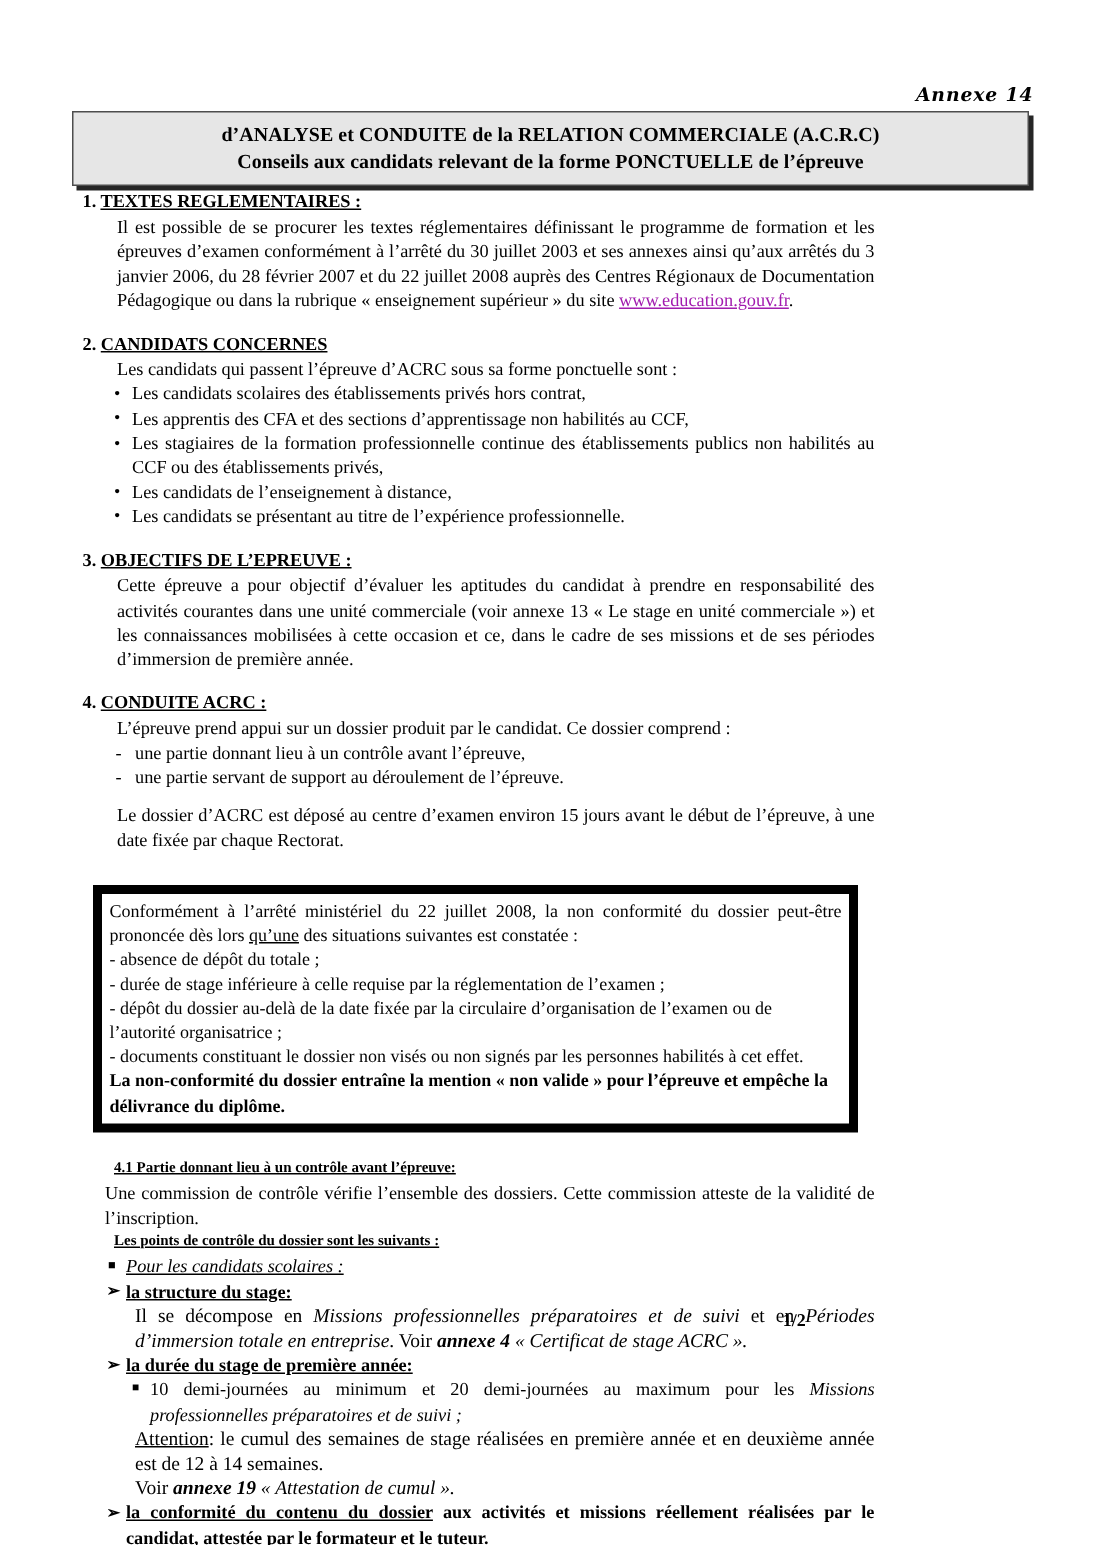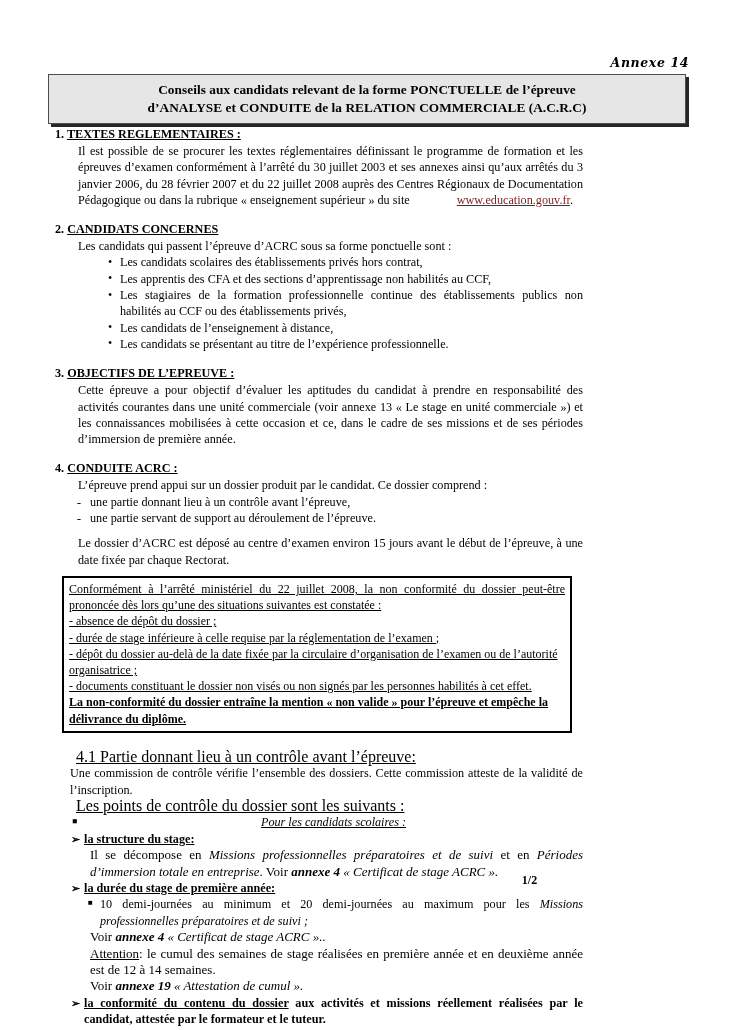--- a/index.html
+++ b/index.html
@@ -88,21 +88,21 @@
 
   ul.dots {
     list-style: none;
     margin: 0 43px 0 0;
     padding: 0;
   }
   ul.dots > li {
     position: relative;
     font-size: 12.2px;
     line-height: 16.3px;
-    margin: 0 0 0 120px;
+    margin: 0 0 0 88px;
     text-align: justify;
     padding-left: 0;
   }
   ul.dots > li::before {
     content: "\2022";
     position: absolute;
     left: -12px;
     top: -0.5px;
     font-size: 12px;
   }
@@ -121,39 +121,38 @@
   ul.dashes > li::before {
     content: "-";
     position: absolute;
     left: -13px;
     top: 0;
   }
 
   
   .conf-box {
     position: relative;
-    margin: 8px 54px 0 62px;
-    border: 2px solid #000000;
+    margin: 22px 54px 0 62px;
+    border: 6px solid #000000;
     padding: 3px 5px 4px 5px;
-    text-decoration: underline;
   }
   .conf-box p {
     margin: 0;
     font-size: 12.0px;
     line-height: 16.2px;
     text-align: left;
   }
   .conf-box p.just { text-align: justify; }
   .conf-box p.bold { font-weight: bold; }
   .u { text-decoration: underline; }
 
   
   .sub-head {
-    font-weight: normal;
-    font-size: 16px;
+    font-weight: bold;
+    font-size: 10px;
     line-height: 16.5px;
     margin: 0 43px 0 76px;
     text-decoration: underline;
   }
   p.body4 {
     font-size: 12.2px;
     line-height: 16.3px;
     margin: 0 43px 0 70px;
     text-align: justify;
   }
@@ -163,21 +162,20 @@
     margin: 0 43px 0 0;
     padding: 0;
   }
   ul.squares > li {
     position: relative;
     font-size: 12.2px;
     line-height: 16.4px;
     margin: 0 0 0 84px;
     font-style: italic;
     text-decoration: underline;
-    text-align: center;
   }
   ul.squares > li::before {
     content: "\25A0";
     position: absolute;
     left: -12px;
     top: -1px;
     font-size: 8.5px;
     font-style: normal;
     text-decoration: none;
   }
@@ -227,22 +225,21 @@
     font-size: 13px;
     line-height: 16.4px;
     margin: 0 43px 0 90px;
     text-align: justify;
   }
 
   i { font-style: italic; }
   .bi { font-weight: bold; font-style: italic; }
 
   a.link {
-    color: #7f1d1d;
-    margin-left: 44px;
+    color: #a21caf;
   }
 
   .page-num {
     position: absolute;
     left: 0;
     top: 873px;
     width: 729px;
     text-align: center;
     padding-left: 330px;
     box-sizing: border-box;
@@ -252,22 +249,22 @@
 </style>
 </head>
 <body>
 
 <div class="page">
 
   <div class="annexe-label">Annexe 14</div>
 
   <div class="title-banner-wrap">
     <div class="title-banner">
+      <div class="title-line">d’ANALYSE et CONDUITE de la RELATION COMMERCIALE (A.C.R.C)</div>
       <div class="title-line">Conseils aux candidats relevant  de la forme PONCTUELLE de l’épreuve</div>
-      <div class="title-line">d’ANALYSE et CONDUITE de la RELATION COMMERCIALE (A.C.R.C)</div>
     </div>
   </div>
 
   <div class="content">
 
     <div class="sec">
       <div class="sec-head"><span class="num">1.</span> <span class="u">TEXTES REGLEMENTAIRES :</span></div>
       <p class="body"><span>Il est possible de se procurer les textes réglementaires définissant le programme de formation et les épreuves d’examen conformément à l’arrêté du 30 juillet 2003 et ses annexes ainsi qu’aux arrêtés du 3 janvier 2006, du 28 février 2007 et du 22 juillet 2008 auprès des Centres Régionaux de Documentation Pédagogique ou dans la rubrique « enseignement supérieur » du site </span><a class="link" href="#">www.education.gouv.fr</a><span>.</span></p>
     </div>
 
@@ -300,21 +297,21 @@
       <ul class="dashes">
         <li>une partie donnant lieu à un contrôle avant l’épreuve,</li>
         <li>une partie servant de support au déroulement de l’épreuve.</li>
       </ul>
       <div class="gap-sm"></div>
       <p class="body">Le dossier d’ACRC est déposé  au centre d’examen environ 15 jours avant le début de l’épreuve, à une date fixée par chaque Rectorat.</p>
     </div>
 
     <div class="conf-box">
       <p class="just"><span>Conformément à l’arrêté ministériel du 22 juillet 2008, la non conformité du dossier peut-être prononcée dès lors </span><span class="u">qu’une</span><span> des situations suivantes est constatée :</span></p>
-      <p>- absence de dépôt du dossier ;</p>
+      <p>- absence de dépôt du totale ;</p>
       <p>- durée de stage inférieure à celle requise par la réglementation de l’examen ;</p>
       <p>- dépôt du dossier au-delà de la date fixée par la circulaire d’organisation de l’examen ou de l’autorité organisatrice ;</p>
       <p>- documents constituant le dossier non visés ou non signés par les personnes habilités à cet effet.</p>
       <p class="bold">La non-conformité du dossier entraîne la mention « non valide » pour l’épreuve et empêche la délivrance du diplôme.</p>
     </div>
 
     <div class="gap-lg"></div>
 
     <div class="sec">
       <div class="sub-head">4.1 Partie donnant lieu à un contrôle avant l’épreuve:</div>
@@ -329,21 +326,20 @@
         <li><span class="u">la structure du stage:</span></li>
       </ul>
       <p class="ind"><span>Il se décompose en </span><i>Missions professionnelles préparatoires et de suivi</i><span> et en </span><i>Périodes d’immersion totale en entreprise</i><span>. Voir </span><span class="bi">annexe 4</span><i> « Certificat de stage ACRC ».</i></p>
 
       <ul class="arrows">
         <li><span class="u">la durée du stage de première année:</span></li>
       </ul>
       <ul class="minisq">
         <li><span>10 demi-journées au minimum et 20 demi-journées au maximum pour les </span><i>Missions professionnelles préparatoires et de suivi</i><i> ;</i></li>
       </ul>
-      <p class="ind"><span>Voir </span><span class="bi">annexe 4</span><i> « Certificat de stage ACRC »..</i></p>
       <p class="ind"><span class="u">Attention</span><span>: le cumul des semaines de stage réalisées en première année et en deuxième année est de 12 à 14 semaines.</span></p>
       <p class="ind"><span>Voir </span><span class="bi">annexe 19</span><i> « Attestation de cumul ».</i></p>
 
       <ul class="arrows">
         <li><span class="u">la conformité du contenu du dossier</span><span> aux activités et missions réellement réalisées par le candidat, attestée par le formateur et le tuteur.</span></li>
       </ul>
       <p class="ind"><span>Voir </span><span class="bi">annexe 5</span><span> « Attestation de conformité  du dossier d’ACRC ».</span></p>
     </div>
 
   </div>

